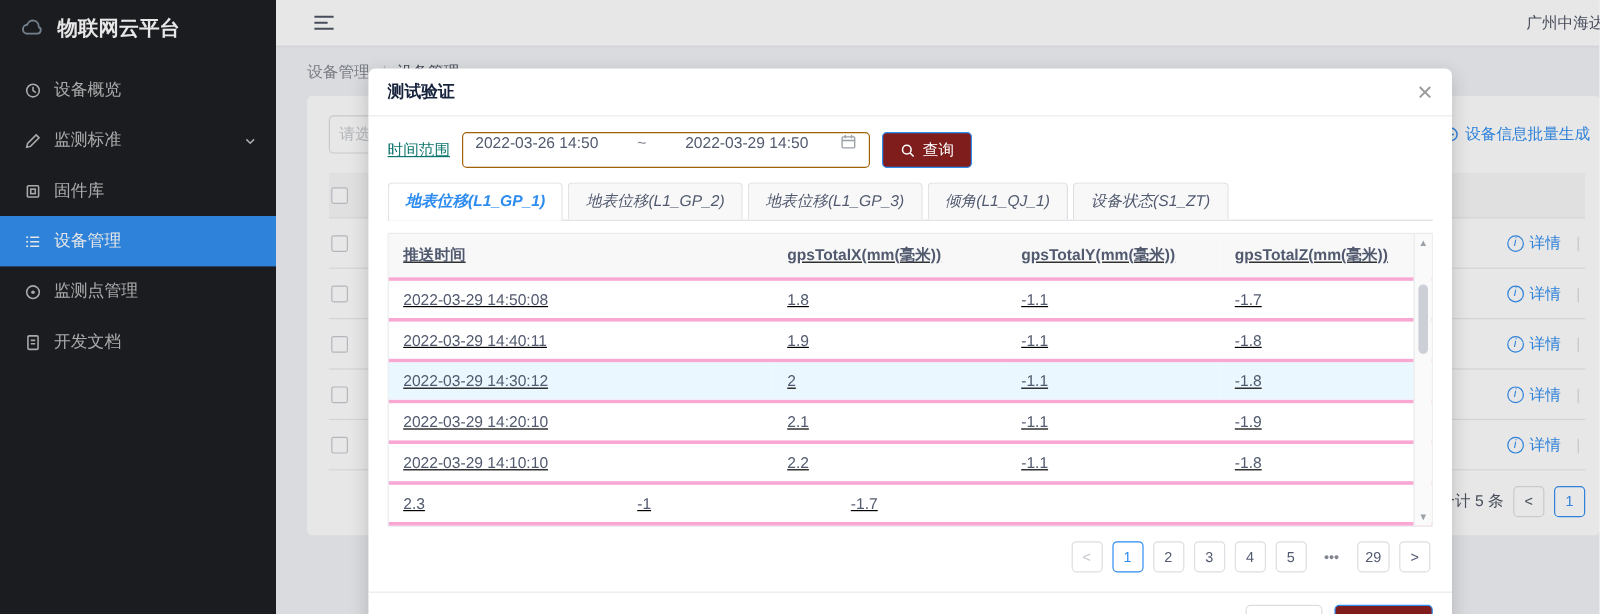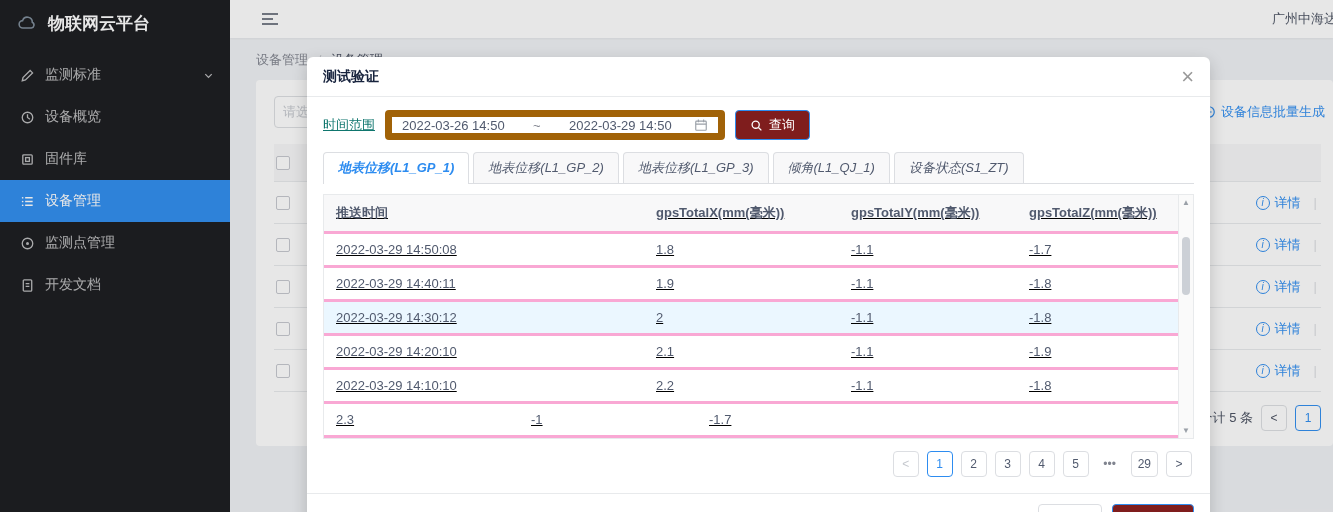--- a/index.html
+++ b/index.html
@@ -44,21 +44,21 @@
 
   
   .mask { position:absolute; inset:0; background:rgba(55,55,55,.12); z-index:5; }
   .modal { position:absolute; left:307px; top:57px; width:903px; background:#fff; border-radius:6px; z-index:10; box-shadow:0 5px 16px rgba(0,0,0,.18); }
   .modal-header { height:40px; display:flex; align-items:center; justify-content:space-between; padding:0 16px; border-bottom:1px solid #e8eaec; }
   .modal-title { font-size:14px; font-weight:bold; color:#17233d; }
   .modal-close { color:#999; font-size:22px; cursor:pointer; line-height:1; font-weight:normal; }
   .modal-body { padding:13px 16px 8px; }
   .time-row { display:flex; align-items:center; gap:10px; margin-bottom:12px; }
   .time-label { font-size:13px; color:#0f766e; white-space:nowrap;text-decoration:underline; }
-  .date-input { display:flex; align-items:center; border:7px solid #a16207; border-radius:4px; height:30px; padding:0 10px; font-size:13px; color:#515a6e; width:340px; justify-content:space-between; background:#fff; cursor:pointer; }
+  .date-input { display:flex; border:1px solid #a16207; border-radius:4px; height:30px; padding:0 10px; font-size:13px; color:#515a6e; width:340px; justify-content:space-between; background:#fff; cursor:pointer; }
   .date-sep { color:#80848f; margin:0 6px; }
   .btn-primary { background:#7f1d1d; color:#fff; border:1px solid #2d8cf0; border-radius:4px; height:30px; padding:0 14px; font-size:13px; display:inline-flex; align-items:center; gap:6px; cursor:pointer; }
   .tabs { display:flex; gap:4px; border-bottom:1px solid #dcdee2; margin-bottom:0; }
   .tab { font-size:13px; color:#515a6e; padding:6px 14px 6px; border:1px solid #dcdee2; border-bottom:none; border-radius:4px 4px 0 0; background:#f8f8f9; cursor:pointer; white-space:nowrap;font-style:italic; }
   .tab.active { background:#fff; color:#2d8cf0; font-weight:bold; margin-bottom:-1px; padding-bottom:7px; }
   .mtable { border:1px solid #e8eaec; position:relative; margin-top:10px; }
   .mt-row { display:flex; border-bottom:3px solid #f9a8d4;text-decoration:underline; }
   .mt-row:last-child { border-bottom:none; }
   .mt-cell { padding:0 12px; display:flex; align-items:center; height:31px; font-size:13px; color:#515a6e; overflow:hidden; white-space:nowrap; }
   .c1{width:320px;} .c2{width:195px;} .c3{width:178px;} .c4{flex:1; padding-right:26px;}
@@ -83,38 +83,38 @@
     <div class="logo">
       <svg width="22" height="18" viewBox="0 0 18 16" fill="none" stroke="#7d8b99" stroke-width="1.4">
           <path d="M12.8 12.5h-7.3a3.3 3.3 0 0 1-.4-6.6A4.4 4.4 0 0 1 13.7 7.4a2.7 2.7 0 0 1-.9 5.1z"></path>
         </svg>
       <span>物联网云平台</span>
     </div>
     <nav class="menu">
       <div class="menu-item">
         <span class="mi-icon">
             <svg width="15" height="15" viewBox="0 0 16 16" fill="none" stroke="currentColor" stroke-width="1.4">
+              <circle cx="8" cy="8" r="5.6"></circle>
+              <path d="M8 4.5V8l2.6 1.8"></path>
+            </svg>
+          </span>
+        <span>设备概览</span>
+      </div>
+      <div class="menu-item">
+        <span class="mi-icon">
+            <svg width="15" height="15" viewBox="0 0 16 16" fill="none" stroke="currentColor" stroke-width="1.4">
               <path d="M10.8 2.6l2.6 2.6-7.6 7.6-3.4.8.8-3.4z"></path>
             </svg>
           </span>
         <span>监测标准</span>
         <span class="caret">
             <svg width="11" height="11" viewBox="0 0 12 12" fill="none" stroke="currentColor" stroke-width="1.4">
               <polyline points="2.5,4.5 6,8 9.5,4.5"></polyline>
             </svg>
           </span>
-      </div>
-      <div class="menu-item">
-        <span class="mi-icon">
-            <svg width="15" height="15" viewBox="0 0 16 16" fill="none" stroke="currentColor" stroke-width="1.4">
-              <circle cx="8" cy="8" r="5.6"></circle>
-              <path d="M8 4.5V8l2.6 1.8"></path>
-            </svg>
-          </span>
-        <span>设备概览</span>
       </div>
       <div class="menu-item">
         <span class="mi-icon">
             <svg width="15" height="15" viewBox="0 0 16 16" fill="none" stroke="currentColor" stroke-width="1.4">
               <rect x="3" y="3" width="10" height="10" rx="1"></rect>
               <rect x="6" y="6" width="4" height="4"></rect>
             </svg>
           </span>
         <span>固件库</span>
       </div>

